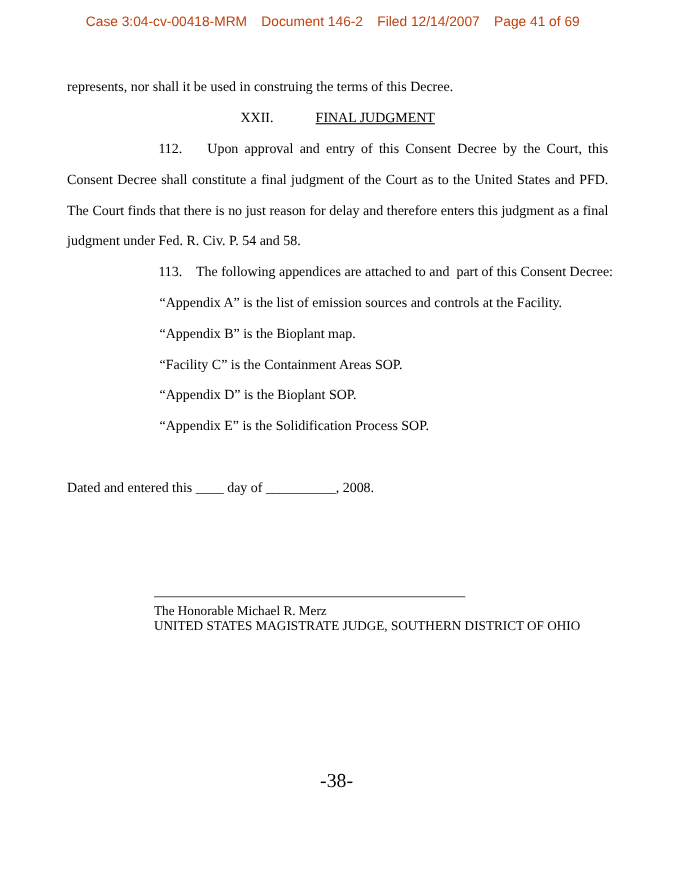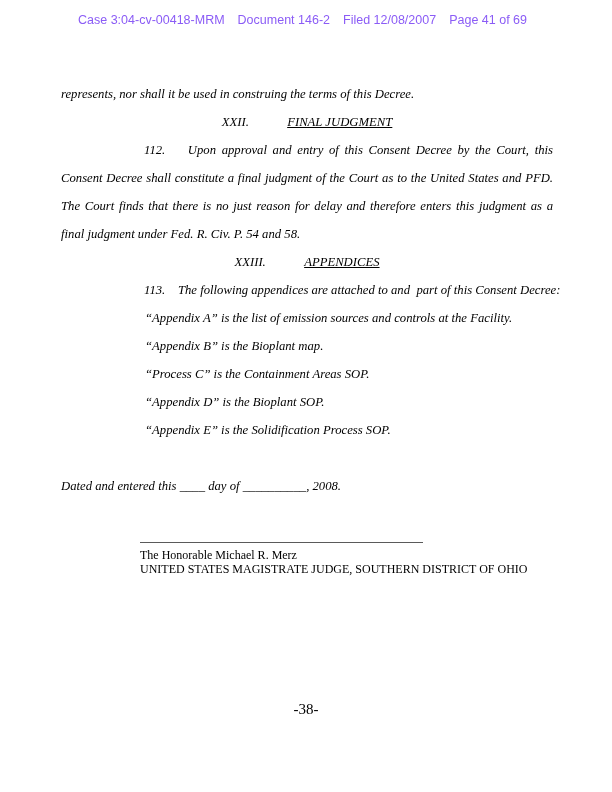--- a/index.html
+++ b/index.html
@@ -15,32 +15,31 @@
   
   .pacer-header {
     position: absolute;
     top: 13px;
     left: 78px;
     display: flex;
     gap: 13px;
     font-family: "Liberation Sans", sans-serif;
     font-size: 12.5px;
     line-height: 14px;
-    color: #8b5cf6;
+    color: #c2410c;
     white-space: nowrap;
   }
   
   .content {
     position: absolute;
-    top: 80px;
+    top: 65px;
     left: 61px;
     width: 492px;
     font-size: 12.7px;
     line-height: 28px;
-    font-style: italic;
   }
   .content p, .content div { margin: 0; }
   .oneline { white-space: nowrap; }
   .heading { text-align: center; white-space: nowrap; }
   .heading .section-title { text-decoration: underline; margin-left: 32px; }
   .body-para {
     text-align: justify;
     text-indent: 83px;
     white-space: pre-wrap;
   }
@@ -61,55 +60,52 @@
     border-top: 1.2px solid #5a5a5a;
     margin-bottom: 6px;
   }
   
   .page-number {
     position: absolute;
     top: 701px;
     left: 0;
     width: 612px;
     text-align: center;
-    font-size: 15px;
+    font-size: 18px;
     line-height: 16px;
   }
 </style>
 </head>
 <body>
 
 <div class="page">
 
   <div class="pacer-header">
     <span>Case 3:04-cv-00418-MRM</span>
     <span>Document 146-2</span>
-    <span>Filed 12/08/2007</span>
+    <span>Filed 12/14/2007</span>
     <span>Page 41 of 69</span>
   </div>
 
   <div class="content">
     <div class="oneline">represents, nor shall it be used in construing the terms of this Decree.</div>
 
     <div class="heading">
       <span>XXII.</span>&nbsp;&nbsp;<span class="section-title">FINAL JUDGMENT</span>
     </div>
 
     <p class="body-para">112.    Upon approval and entry of this Consent Decree by the Court, this Consent Decree shall constitute a final judgment of the Court as to the United States and PFD.  The Court finds that there is no just reason for delay and therefore enters this judgment as a final judgment under Fed. R. Civ. P. 54 and 58.</p>
 
-    <div class="heading">
-      <span>XXIII.</span>&nbsp;&nbsp;<span class="section-title">APPENDICES</span>
-    </div>
 
     <div class="oneline tabbed" style="padding-left:83px; white-space:pre;">113.    The following appendices are attached to and  part of this Consent Decree:</div>
 
     <div>
       <div class="oneline tabbed">“Appendix A” is the list of emission sources and controls at the Facility.</div>
       <div class="oneline tabbed">“Appendix B” is the Bioplant map.</div>
-      <div class="oneline tabbed">“Process C” is the Containment Areas SOP.</div>
+      <div class="oneline tabbed">“Facility C” is the Containment Areas SOP.</div>
       <div class="oneline tabbed">“Appendix D” is the Bioplant SOP.</div>
       <div class="oneline tabbed">“Appendix E” is the Solidification Process SOP.</div>
     </div>
 
     <div class="blank-line"></div>
 
     <div class="oneline">Dated and entered this ____ day of __________, 2008.</div>
   </div>
 
   <div class="signature-block">

